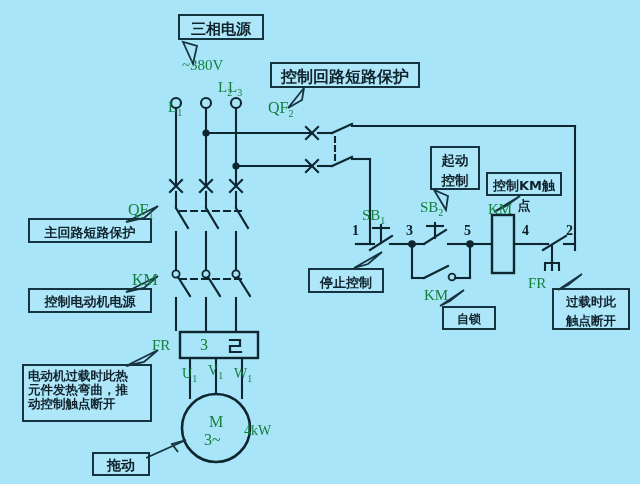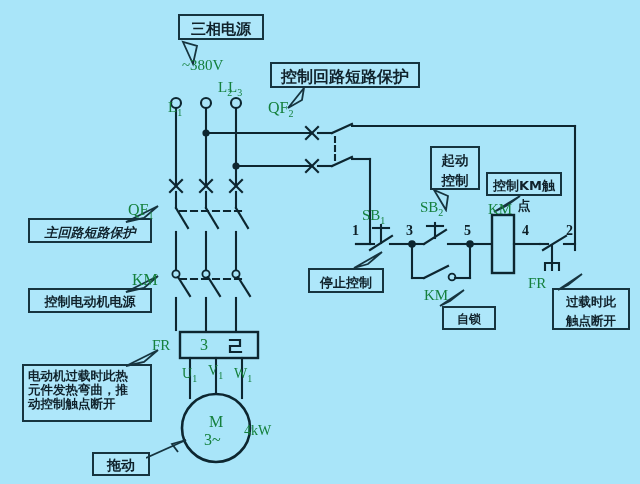--- a/index.html
+++ b/index.html
@@ -203,21 +203,21 @@
   <div class="cal" style="left:178px;top:14px;width:86px;height:26px;font-size:15px;line-height:22px;">三相电源</div>
   <svg style="position:absolute;left:175px;top:38px;width:40px;height:30px;">
     <polygon points="18,26 8,4 22,8" fill="none" stroke="#16343f" stroke-width="1.8"></polygon>
   </svg>
 
   <div class="cal" style="left:270px;top:62px;width:150px;height:26px;font-size:16px;line-height:22px;">控制回路短路保护</div>
   <svg style="position:absolute;left:282px;top:86px;width:34px;height:26px;">
     <polygon points="6,22 22,2 20,14" fill="none" stroke="#16343f" stroke-width="1.8"></polygon>
   </svg>
 
-  <div class="cal" style="left:28px;top:218px;width:124px;height:25px;font-size:13px;line-height:21px;font-style:italic;">主回路短路保护</div>
+  <div class="cal" style="left:28px;top:218px;width:124px;height:25px;font-size:13px;line-height:21px;">主回路短路保护</div>
   <svg style="position:absolute;left:124px;top:204px;width:42px;height:22px;">
     <polygon points="2,18 34,2 20,14" fill="none" stroke="#16343f" stroke-width="1.8"></polygon>
   </svg>
 
   <div class="cal" style="left:28px;top:288px;width:124px;height:25px;font-size:13px;line-height:21px;font-family:Liberation Mono, monospace;">控制电动机电源</div>
   <svg style="position:absolute;left:124px;top:274px;width:42px;height:22px;">
     <polygon points="2,18 34,2 20,14" fill="none" stroke="#16343f" stroke-width="1.8"></polygon>
   </svg>
 
   <div class="cal" style="left:22px;top:364px;width:130px;height:58px;font-size:12.5px;text-align:left;padding:3px 4px;">电动机过载时此热

